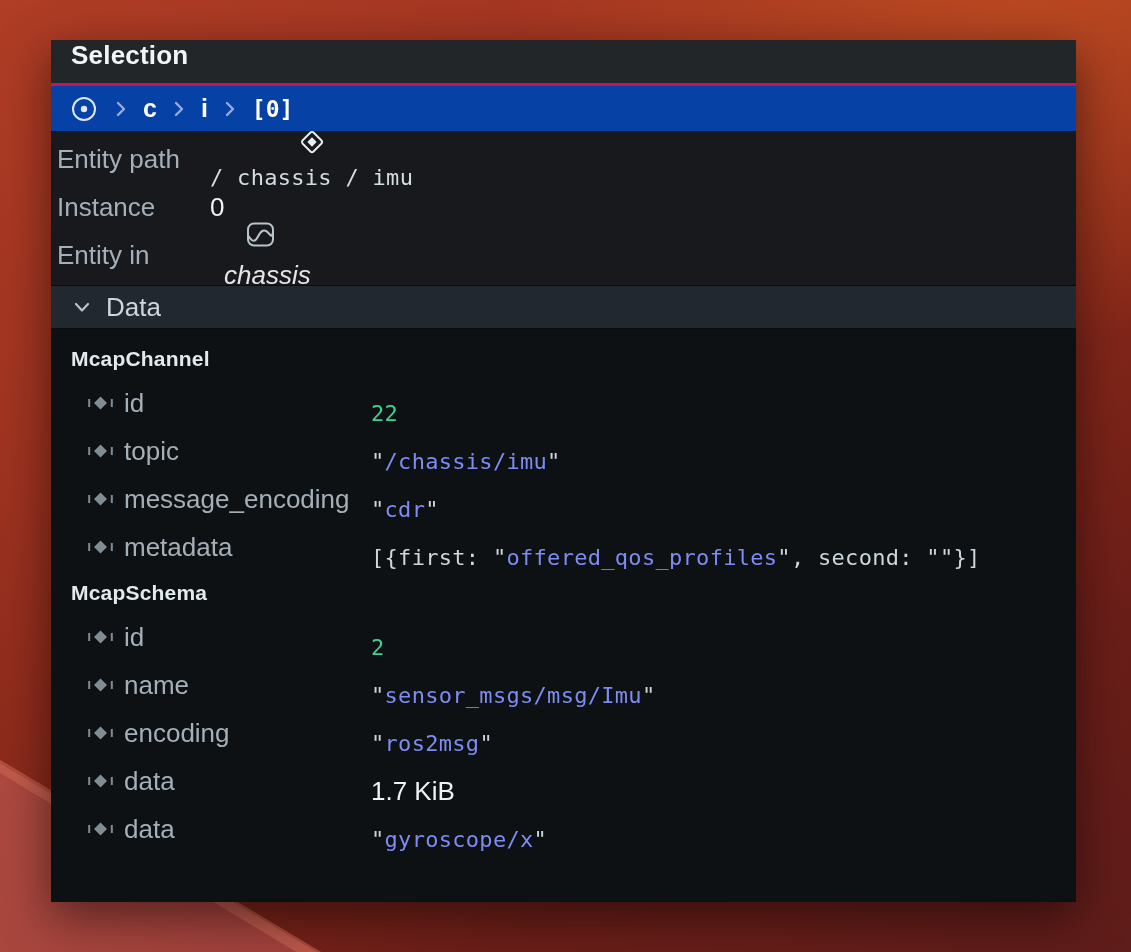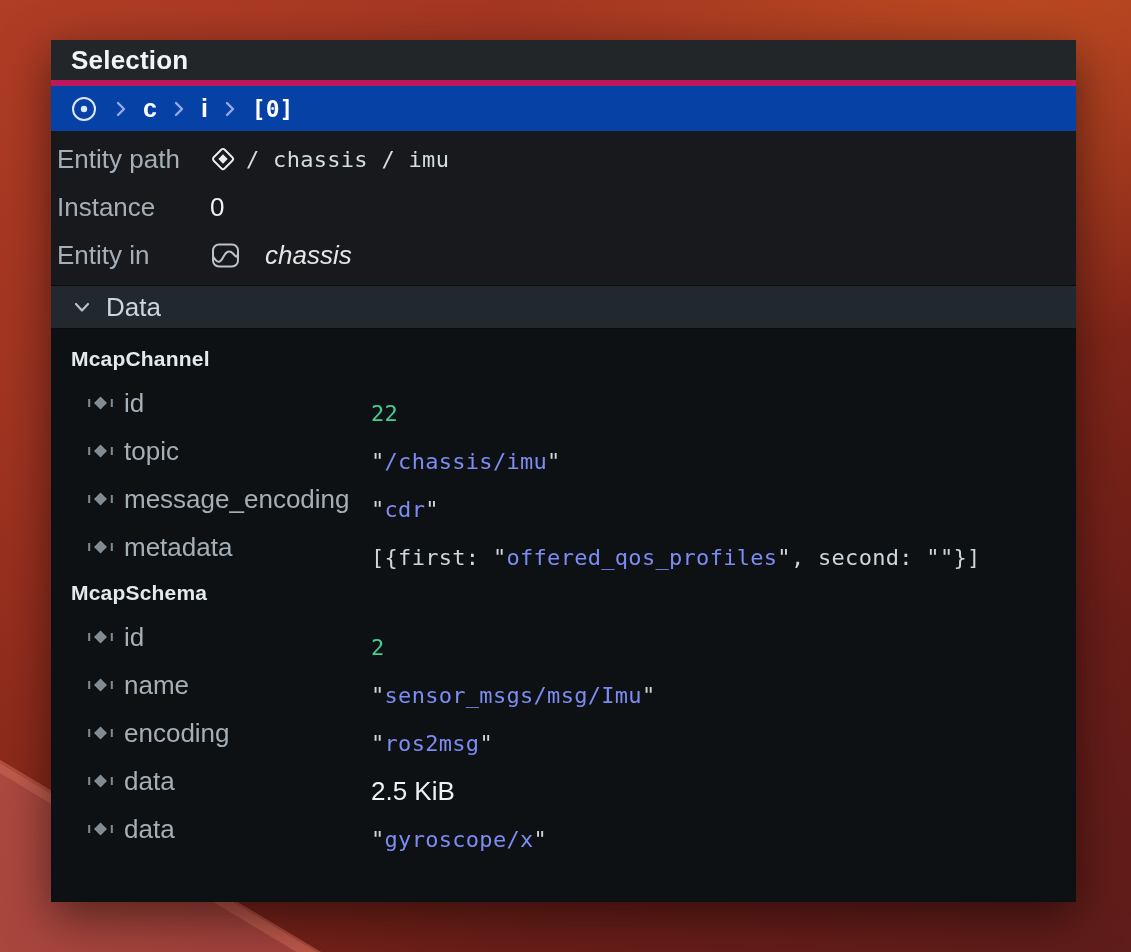--- a/index.html
+++ b/index.html
@@ -22,40 +22,40 @@
   }
 
   .panel {
     position: absolute; left: 51px; top: 40px; width: 1025px; height: 862px;
     background: #0e1114; box-shadow: 0 14px 44px rgba(0,0,0,.5);
     display: flex; flex-direction: column;
   }
 
   
   .titlebar {
-    height: 46px; flex: 0 0 46px; background: #232629; display: flex; align-items: center;
-    padding: 0 20px; border-bottom: 6px solid #be185d; box-sizing: border-box;
+    height: 46px; flex: 0 0 46px; background: #232629; display: flex; 
+    padding: 0 20px; border-bottom: 3px solid #be185d; box-sizing: border-box;
   }
   .titlebar .title { color: #f2f5f7; font-size: 26px; font-weight: 600; letter-spacing: .2px; }
 
   
   .breadcrumb {
     height: 45px; flex: 0 0 45px; background: #0641a6; display: flex; align-items: center;
     padding: 0 18px; gap: 14px;
   }
   .crumb { color: #ffffff; font-size: 25px; font-weight: 700; }
   .crumb.mono { font-family: "DejaVu Sans Mono", monospace; font-weight: 600; font-size: 23px; }
   .crumb-sep { display: flex; align-items: center; }
   .crumb-icon { display: flex; align-items: center; }
 
   
   .overview { background: #17191c; padding: 4px 0 6px 0; }
   .ov-row { height: 48px; display: flex; align-items: center; padding: 0 6px; }
   .ov-label { width: 153px; flex: 0 0 153px; color: #a5afb8; font-size: 26px; }
-  .ov-value { display: flex; align-items: center; gap: 10px; }
+  .ov-value { display: flex; align-items: center; gap: 10px; flex-direction: column; }
   .ov-value .mono-path {
     font-family: "DejaVu Sans Mono", monospace; font-size: 22px; color: #d3dde2; letter-spacing: .3px;
   }
   .ov-value .plain-val { color: #eef2f5; font-size: 26px; }
   .ov-value .italic-val { color: #e5e5e5; font-size: 26px; font-style: italic; margin-left: 14px; }
 
   
   .section-header {
     height: 44px; flex: 0 0 44px; background: #212830; display: flex; align-items: center;
     padding: 0 20px; gap: 13px; border-top: 1px solid #0a0c0e; border-bottom: 1px solid #0a0c0e;
@@ -264,21 +264,21 @@
 
     <div class="row">
       <span class="comp-icon">
         <svg width="27" height="24" viewBox="0 0 27 24">
             <line x1="2.2" y1="8" x2="2.2" y2="16" stroke="#828c95" stroke-width="2"></line>
             <polygon points="13.5,5.5 20,12 13.5,18.5 7,12" fill="#828c95"></polygon>
             <line x1="24.8" y1="8" x2="24.8" y2="16" stroke="#828c95" stroke-width="2"></line>
           </svg>
       </span>
       <span class="row-label">data</span>
-      <span class="row-value"><span class="seg" data-type="size">2.5 KiB</span></span>
+      <span class="row-value"><span class="seg" data-type="size">1.7 KiB</span></span>
     </div>
 
 
     <div class="row">
       <span class="comp-icon">
         <svg width="27" height="24" viewBox="0 0 27 24">
             <line x1="2.2" y1="8" x2="2.2" y2="16" stroke="#828c95" stroke-width="2"></line>
             <polygon points="13.5,5.5 20,12 13.5,18.5 7,12" fill="#828c95"></polygon>
             <line x1="24.8" y1="8" x2="24.8" y2="16" stroke="#828c95" stroke-width="2"></line>
           </svg>

